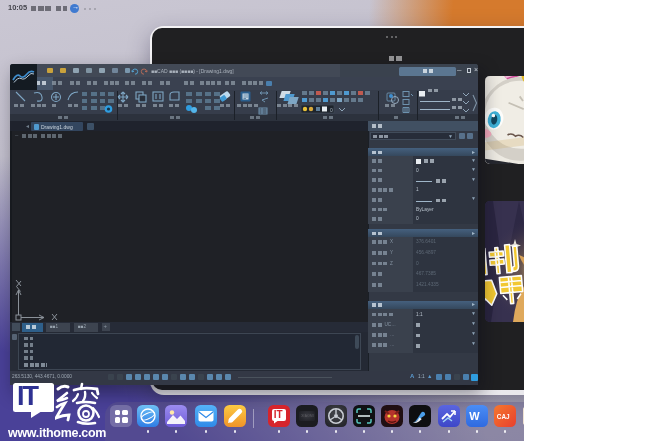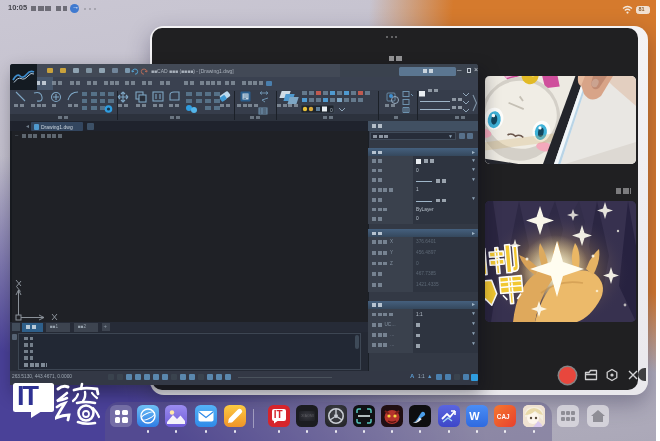--- a/index.html
+++ b/index.html
@@ -1,17 +1,17 @@
 <!DOCTYPE html>
 <html><head><meta charset="utf-8">
 <style>
 *{margin:0;padding:0;box-sizing:border-box}
 html,body{width:660px;height:441px;overflow:hidden;font-family:"Liberation Sans",sans-serif}
 .ab{position:absolute}
-#stage{position:relative;width:656px;height:441px;overflow:hidden;
+#stage{position:relative;width:524px;height:441px;overflow:hidden;
 background:
  radial-gradient(440px 400px at 760px 30px,#d57a2d 70%,rgba(208,118,48,0) 89%),
  radial-gradient(700px 480px at -80px 560px,#4a4198 45%,rgba(74,65,152,0) 85%),
  linear-gradient(170deg,#cac7d3 0%,#bdbac8 55%,#aba8b8 100%); text-align: center;}
 .zh{position:absolute;background:repeating-linear-gradient(90deg,currentColor 0 4.2px,transparent 4.2px 5.6px);height:4px;opacity:.78}
 .zh6{position:absolute;background:repeating-linear-gradient(90deg,currentColor 0 5.4px,transparent 5.4px 7.2px);height:5.5px;opacity:.85}
 .tt{position:absolute;white-space:nowrap}
 
 #bwin{left:150px;top:26px;width:498px;height:369px;background:linear-gradient(180deg,#f4f3f5,#e9e8ec);border-radius:14px;box-shadow:0 8px 22px rgba(30,25,60,.35)}
 #bdark{left:2px;top:2px;width:486px;height:362px;background:#202022;border-radius:10px}
@@ -649,13 +649,14 @@
     <path d="M23 13 Q22 17 18 20" stroke-width="2.2"></path>
     <path d="M37 12 Q39 15 42 17" stroke-width="2.2"></path>
     <path d="M30 11 Q31 16 28 20" stroke-width="2.4"></path>
     <path d="M22 22 Q30 20 40 22" stroke-width="2.6"></path>
     <circle cx="31" cy="32" r="7.5" stroke-width="2.6"></circle>
     <circle cx="31" cy="33" r="3" stroke-width="1.8"></circle>
     <path d="M38 27 Q42 31 44 36" stroke-width="2.2"></path>
     <path d="M23 41 Q31 44 40 42" stroke-width="2.6"></path>
   </g>
 </svg>
+<div class="tt" style="left:8px;top:425.5px;font-size:12.5px;font-weight:bold;color:#fff;letter-spacing:-.3px">www.ithome.com</div>
 
 </div>
 </body></html>

